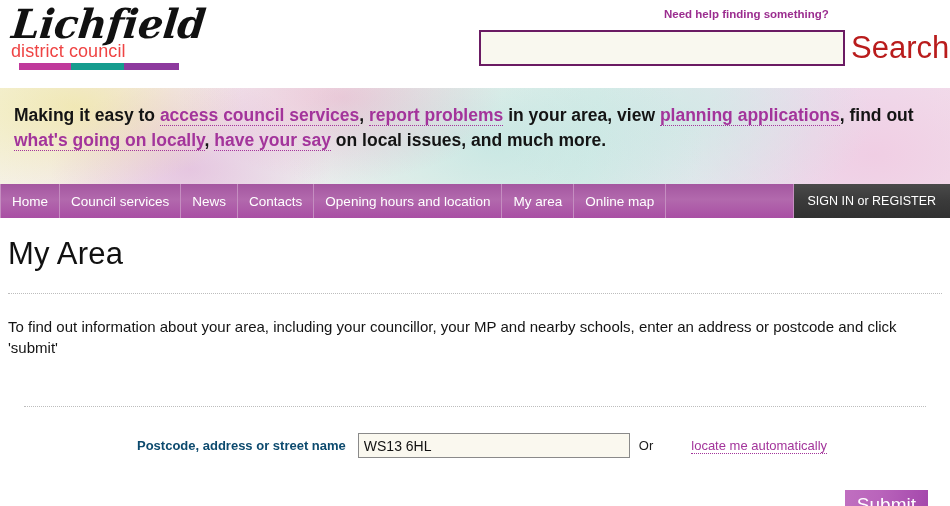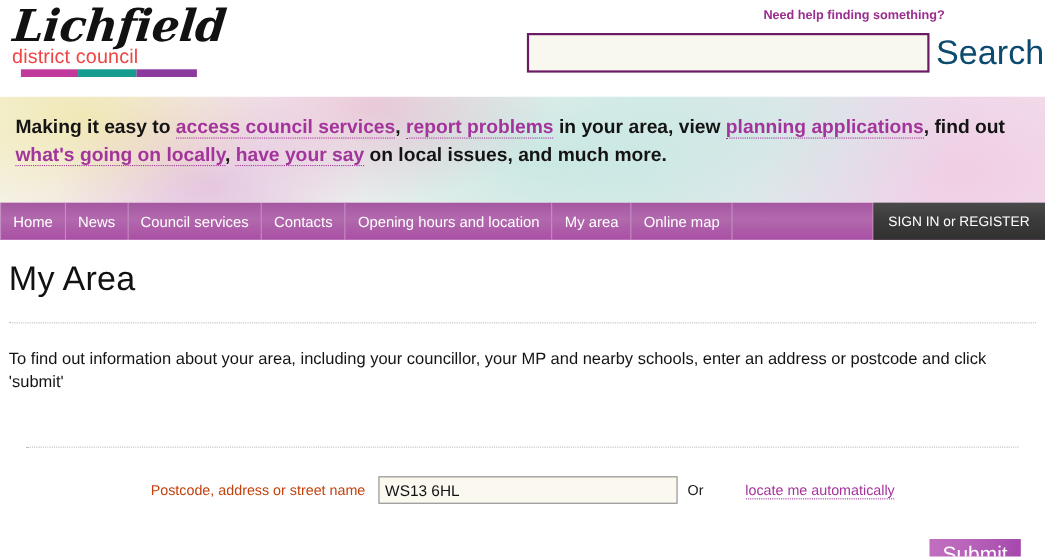--- a/index.html
+++ b/index.html
@@ -52,21 +52,21 @@
     width: 160px; height: 7px;
     display: flex;
   }
   .logo-bar i { display:block; height:100%; }
   .lb1 { width: 52px; }
   .lb2 { width: 53px; }
   .lb3 { width: 55px; }
 
   .help-link {
     position: absolute;
-    left: 694px; top: 8px;
+    left: 664px; top: 8px;
     font-size: 11.5px;
     font-weight: bold;
     color: #9b2d8f;
     text-decoration: none;
     white-space: nowrap;
   }
   .search-wrap {
     position: absolute;
     left: 479px; top: 30px;
     display: flex;
@@ -77,21 +77,21 @@
     border: 2px solid #6b1b63;
     background: #f9f8ef;
     font-size: 14px;
     padding: 0 6px;
     outline: none;
     font-family: "Liberation Sans", sans-serif;
     color: #222;
   }
   .search-label {
     font-size: 31px;
-    color: #0c4a6e;
+    color: #b91c1c;
     margin-left: 6px;
     line-height: 34px;
     white-space: nowrap;
     cursor: pointer;
   }
 
   
   .strap {
     position: relative;
     height: 96px;
@@ -187,22 +187,22 @@
   }
 
   .form-row {
     display: flex;
     align-items: center;
     margin-top: 26px;
     padding-left: 129px;
   }
   .form-label {
     font-size: 13px;
-    font-weight: normal;
-    color: #c2410c;
+    font-weight: bold;
+    color: #0c4a6e;
     margin-right: 12px;
     white-space: nowrap;
   }
   .postcode-input {
     width: 272px; height: 25px;
     border: 1px solid #8a8a8a;
     background: #faf8ef;
     font-size: 14px;
     color: #111;
     padding: 0 5px;
@@ -266,22 +266,22 @@
   </div>
 
   <div class="strap">
     <div class="strap-text">
       <span>Making it easy to </span><a href="#">access council services</a><span>, </span><a href="#">report problems</a><span> in your area, view </span><a href="#">planning applications</a><span>, find out </span><a href="#">what's going on locally</a><span>, </span><a href="#">have your say</a><span> on local issues, and much more.</span>
     </div>
   </div>
 
   <div class="nav">
     <a class="nav-item" href="#">Home</a>
+    <a class="nav-item" href="#">Council services</a>
     <a class="nav-item" href="#">News</a>
-    <a class="nav-item" href="#">Council services</a>
     <a class="nav-item" href="#">Contacts</a>
     <a class="nav-item" href="#">Opening hours and location</a>
     <a class="nav-item" href="#">My area</a>
     <a class="nav-item" href="#">Online map</a>
     <span class="nav-spacer"></span>
     <a class="nav-signin" href="#">SIGN IN or REGISTER</a>
   </div>
 
   <div class="body-area">
     <h1 class="page-title">My Area</h1>

